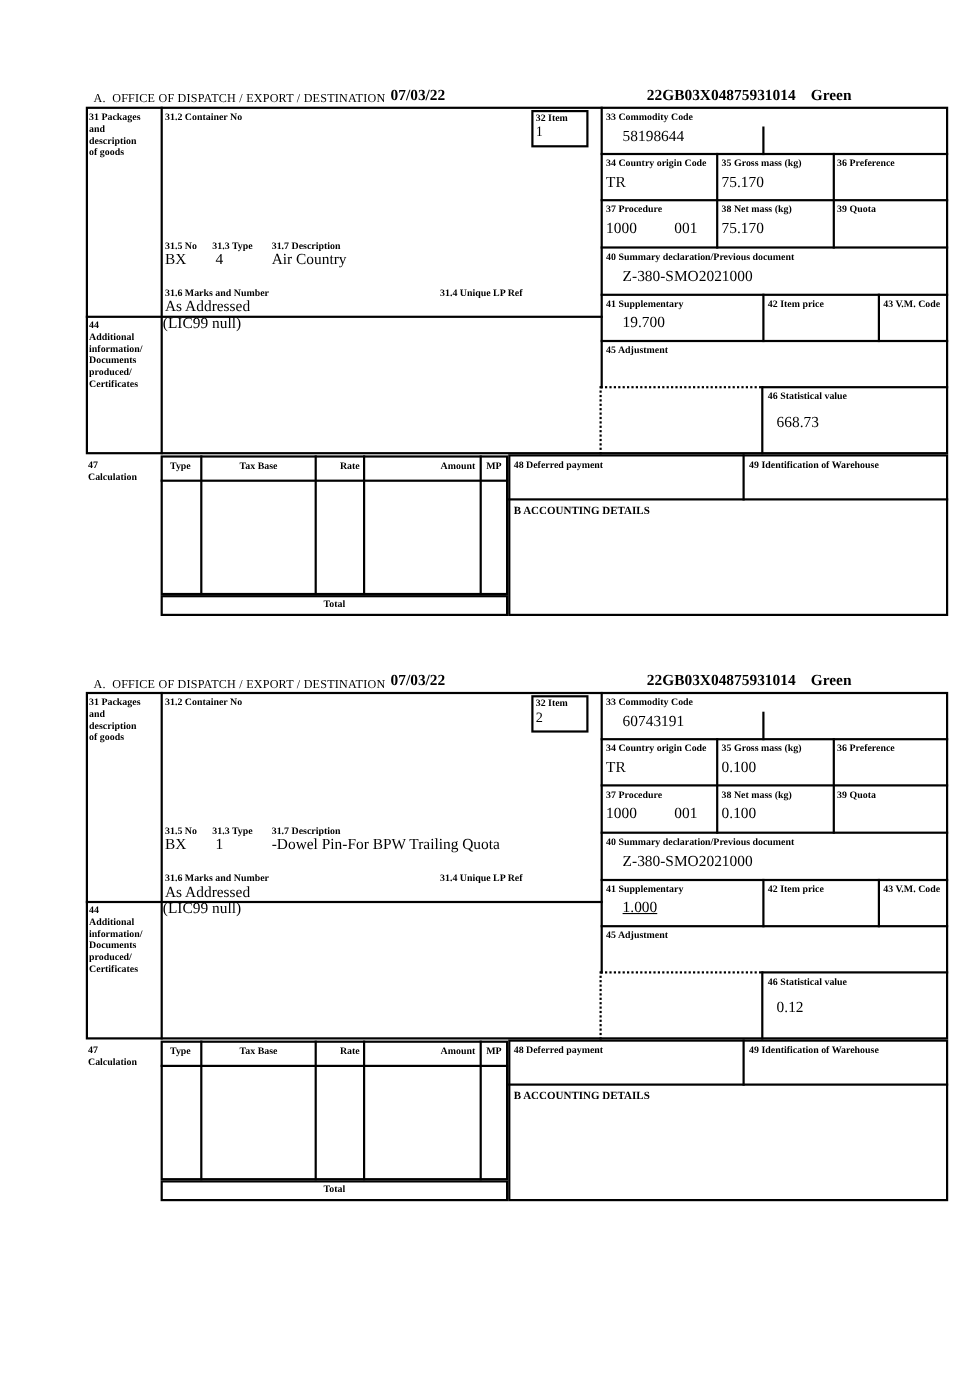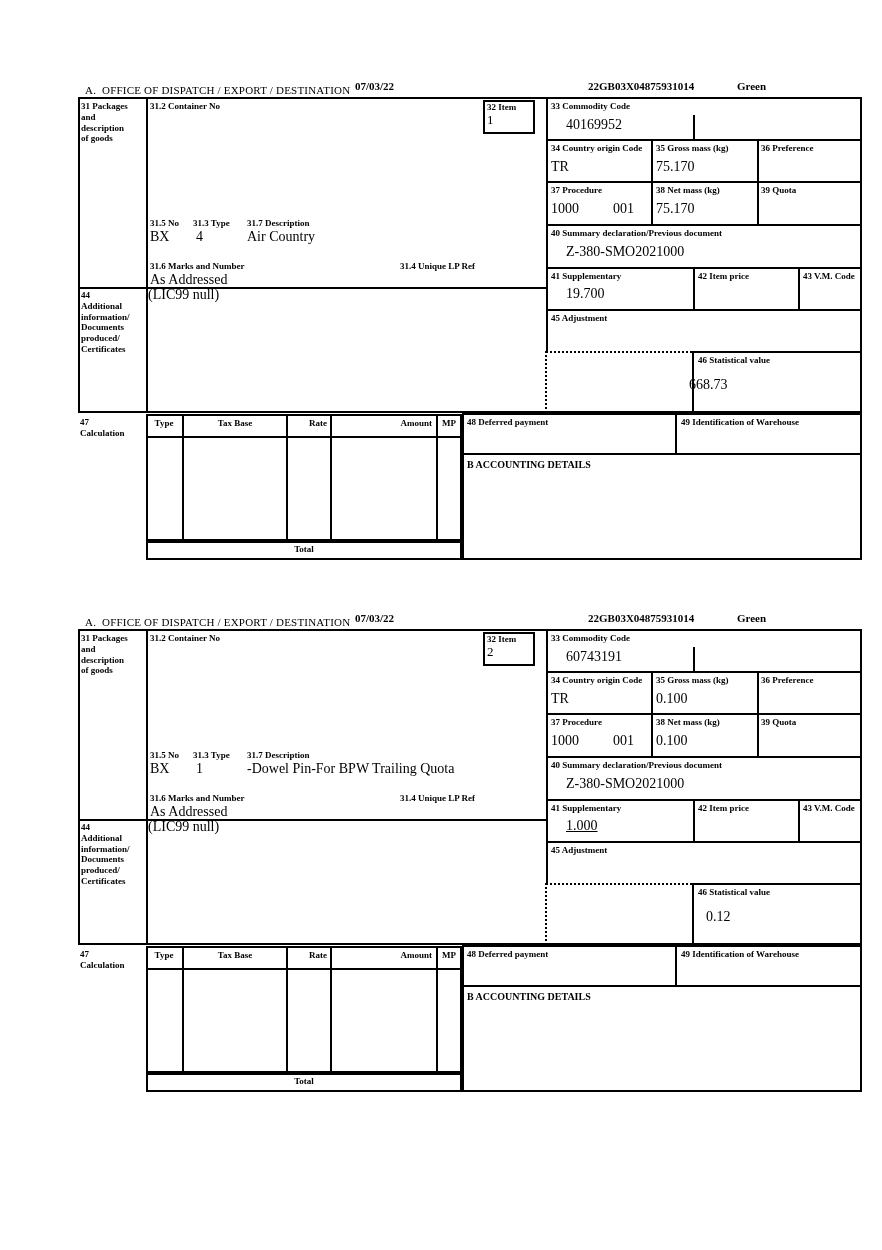--- a/index.html
+++ b/index.html
@@ -2,21 +2,21 @@
 <html><head>
 <meta charset="utf-8">
 <style>
   html,body{margin:0;padding:0;background:#fff;}
   #page{position:relative;width:882px;height:1250px;background:#fff;color:#000;
         font-family:"Liberation Serif","DejaVu Serif",serif;overflow:hidden;}
   .section{position:absolute;left:0;width:882px;height:480px;}
   .lbl{position:absolute;font-size:9px;font-weight:bold;line-height:1.2;white-space:pre-line;}
   .val{position:absolute;font-size:14px;font-weight:normal;line-height:1.1;white-space:nowrap;}
   .hdr-office{position:absolute;font-size:11px;font-weight:normal;white-space:pre;letter-spacing:.2px;}
-  .hdr-big{position:absolute;font-size:11px;font-weight:bold;white-space:pre;}
+  .hdr-big{position:absolute;font-size:14px;font-weight:bold;white-space:pre;}
   .rule{position:absolute;background:#000;}
   .box{position:absolute;border:2px solid #000;box-sizing:border-box;}
   .corner{position:absolute;border-left:2px solid #000;border-top:2px solid #000;box-sizing:border-box;}
   .dotted-h{position:absolute;height:0;border-top:2px dotted #000;}
   .dotted-v{position:absolute;width:0;border-left:2px dotted #000;}
   .ctr{text-align:center;}
   .rgt{text-align:right;}
 </style>
 </head>
 <body>
@@ -69,41 +69,41 @@
     <span class="lbl" style="left:247px;top:138px;">31.7 Description</span>
     <span class="val" style="left:150px;top:149px;">BX</span>
     <span class="val" style="left:196px;top:149px;">4</span>
     <span class="val" style="left:247px;top:149px;">Air Country</span>
     <span class="lbl" style="left:150px;top:181px;">31.6 Marks and Number</span>
     <span class="lbl" style="left:400px;top:181px;">31.4 Unique LP Ref</span>
     <span class="val" style="left:150px;top:192px;">As Addressed</span>
     <span class="val" style="left:148px;top:207px;">(LIC99 null)</span>
 
     <span class="lbl" style="left:551px;top:21px;">33 Commodity Code</span>
-    <span class="val" style="left:566px;top:37px;">40169952</span>
+    <span class="val" style="left:566px;top:37px;">58198644</span>
     <span class="lbl" style="left:551px;top:63px;">34 Country origin Code</span>
     <span class="val" style="left:551px;top:79px;">TR</span>
     <span class="lbl" style="left:656px;top:63px;">35 Gross mass (kg)</span>
     <span class="val" style="left:656px;top:79px;">75.170</span>
     <span class="lbl" style="left:761px;top:63px;">36 Preference</span>
     <span class="lbl" style="left:551px;top:105px;">37 Procedure</span>
     <span class="val" style="left:551px;top:121px;">1000</span>
     <span class="val" style="left:613px;top:121px;">001</span>
     <span class="lbl" style="left:656px;top:105px;">38 Net mass (kg)</span>
     <span class="val" style="left:656px;top:121px;">75.170</span>
     <span class="lbl" style="left:761px;top:105px;">39 Quota</span>
     <span class="lbl" style="left:551px;top:148px;">40 Summary declaration/Previous document</span>
     <span class="val" style="left:566px;top:164px;">Z-380-SMO2021000</span>
     <span class="lbl" style="left:551px;top:191px;">41 Supplementary</span>
     <span class="val" style="left:566px;top:206px;">19.700</span>
     <span class="lbl" style="left:698px;top:191px;">42 Item price</span>
     <span class="lbl" style="left:803px;top:191px;">43 V.M. Code</span>
     <span class="lbl" style="left:551px;top:233px;">45 Adjustment</span>
     <span class="lbl" style="left:698px;top:275px;">46 Statistical value</span>
-    <span class="val" style="left:689px;top:297px;">668.73</span>
+    <span class="val" style="left:706px;top:297px;">668.73</span>
 
     <span class="lbl" style="left:80px;top:337px;width:64px;">47
 Calculation</span>
     <div class="box" style="left:146px;top:334px;width:316px;height:127px;"></div>
     <div class="rule" style="left:146px;top:356px;width:316px;height:2px;"></div>
     <div class="rule" style="left:182px;top:334px;width:2px;height:127px;"></div>
     <div class="rule" style="left:286px;top:334px;width:2px;height:127px;"></div>
     <div class="rule" style="left:330px;top:334px;width:2px;height:127px;"></div>
     <div class="rule" style="left:436px;top:334px;width:2px;height:127px;"></div>
     <span class="lbl ctr" style="left:146px;top:338px;width:36px;">Type</span>

